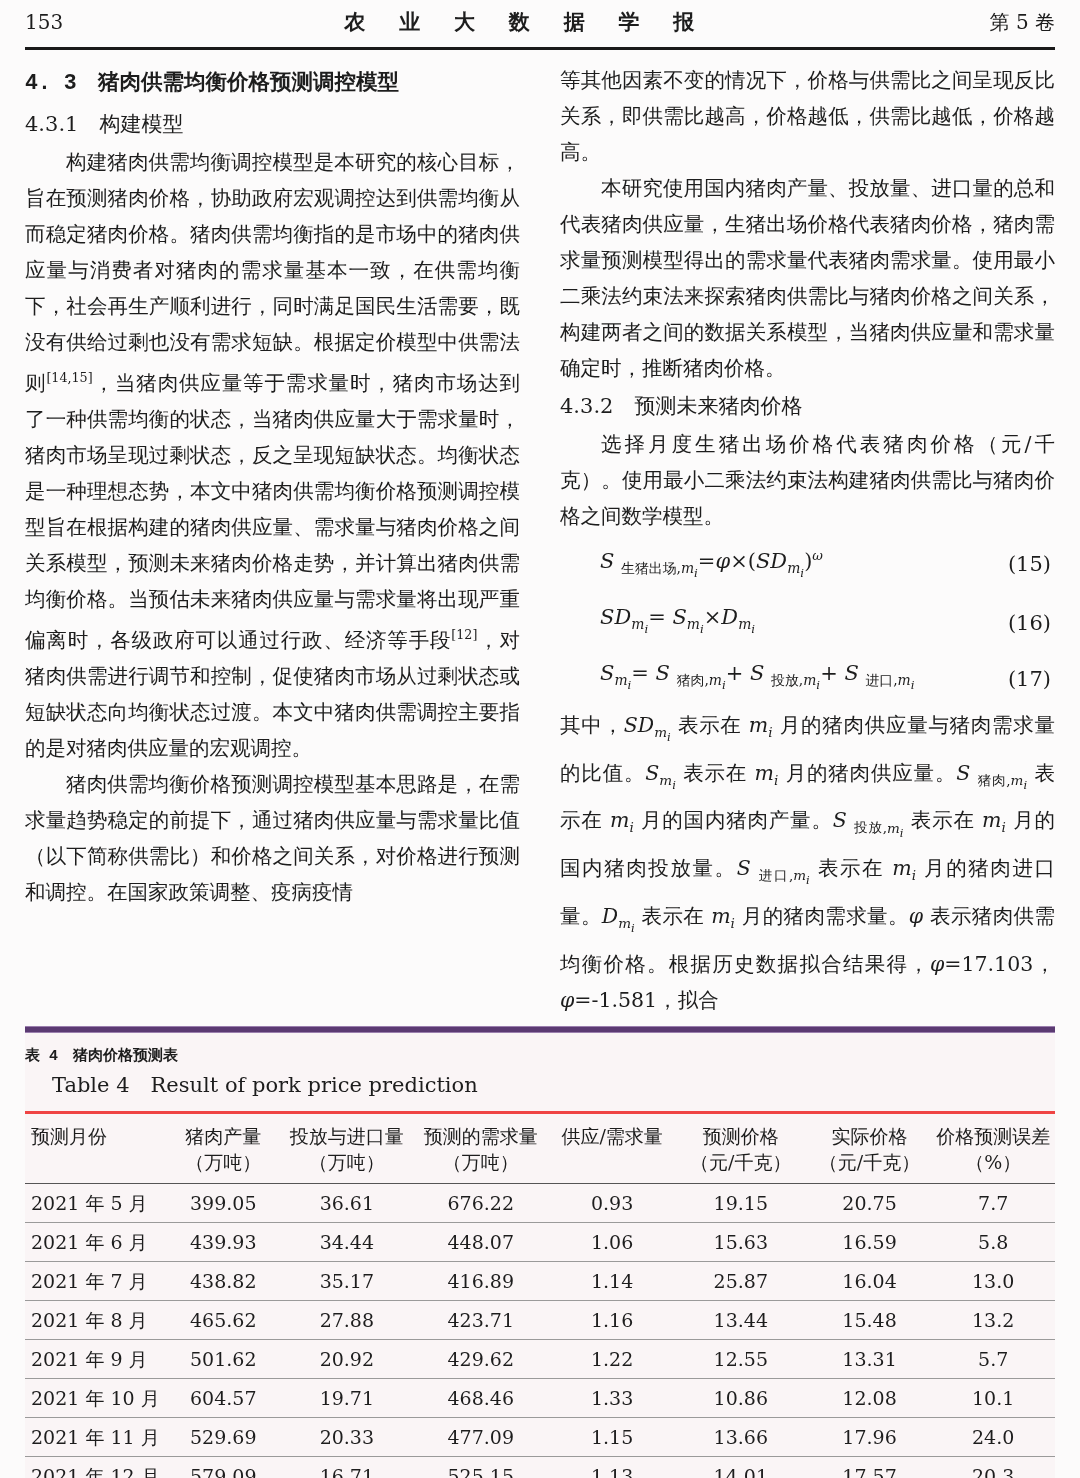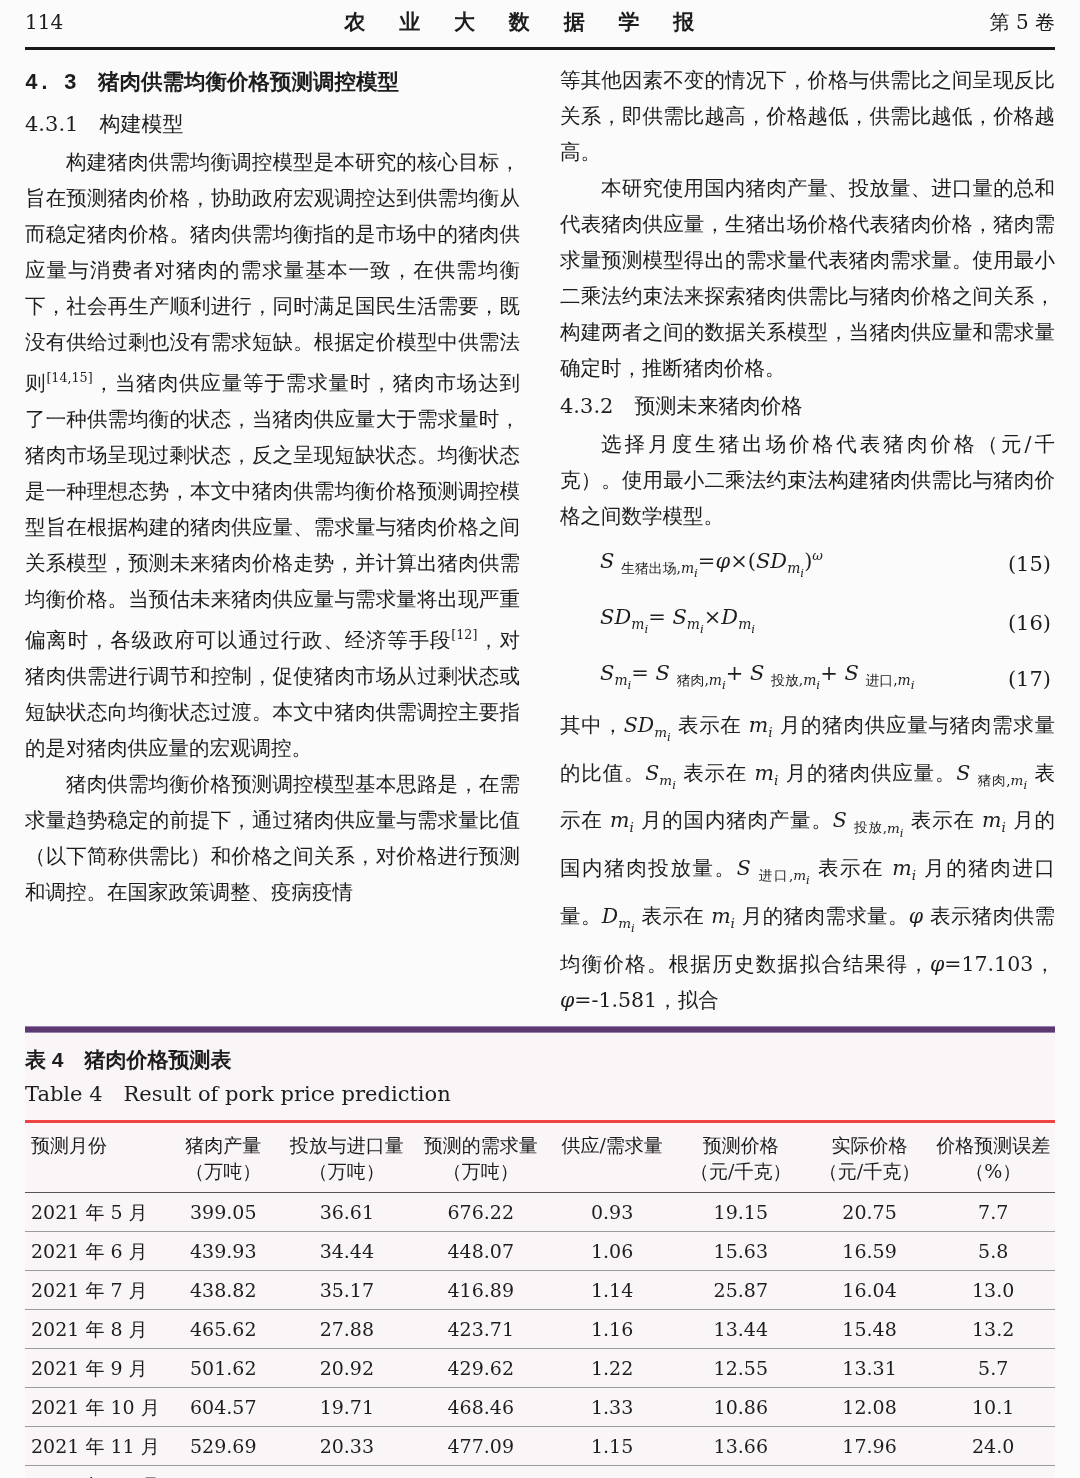--- a/index.html
+++ b/index.html
@@ -23,40 +23,40 @@
   sup{font-size:0.62em;}
   sub{font-size:0.66em;}
   sub sub, sub i sub, i sub{font-size:0.85em;}
   i sub{font-size:0.66em;}
   
   .formula-row{display:flex;justify-content:space-between;align-items:center;padding-left:40px;line-height:44px;font-size:21px;}
   .formula-num{font-style:normal;padding-right:4px;}
   
   .table-section{margin-top:8px;background:#faf5f6;}
   .purple-bar{height:7px;background:#5b3a72;box-shadow:inset 0 1px 0 #9b7fae, inset 0 -1px 0 #9b7fae;}
-  .tbl-caption-zh{font-family:Liberation Sans, sans-serif;font-weight:bold;font-size:21px;padding:13px 0 4px;}
-  .tbl-caption-en{font-size:21px;padding:2px 0 12px;}
+  .tbl-caption-zh{font-family:Liberation Mono, monospace;font-weight:bold;font-size:15px;padding:13px 0 4px;}
+  .tbl-caption-en{font-size:21px;padding:2px 0 12px;margin-left:27px;}
   table{width:100%;border-collapse:collapse;font-size:19px;table-layout:fixed;}
   thead{border-top:3px solid #ef4444;border-bottom:1.5px solid #555;}
   th{font-weight:normal;text-align:center;}
   .label-row th{padding:9px 2px 0;line-height:26px;}
   .unit-row th{padding:0 2px 8px;line-height:26px;}
   tbody td{border-bottom:1px solid #9a9a9a;height:36px;text-align:center;line-height:22px;}
   tbody tr:last-child td{border-bottom:none;}
   th:first-child,td:first-child{text-align:left;padding-left:6px;}
   col.c1{width:13.5%} col.c2{width:11.5%} col.c3{width:12.5%} col.c4{width:13.5%}
   col.c5{width:12%}   col.c6{width:13%}   col.c7{width:12%}   col.c8{width:12%}
 </style>
 </head>
 <body>
 
 <div class="page">
 
   <div class="page-header">
-    <span>114</span>
+    <span>153</span>
     <span class="journal-title">农 业 大 数 据 学 报</span>
     <span>第 5 卷</span>
   </div>
   <div class="header-rule"></div>
 
   <div class="columns">
 
     <div class="col">
       <div class="sec-h">4. 3　猪肉供需均衡价格预测调控模型</div>
       <div class="subsec-h">4.3.1　构建模型</div>

